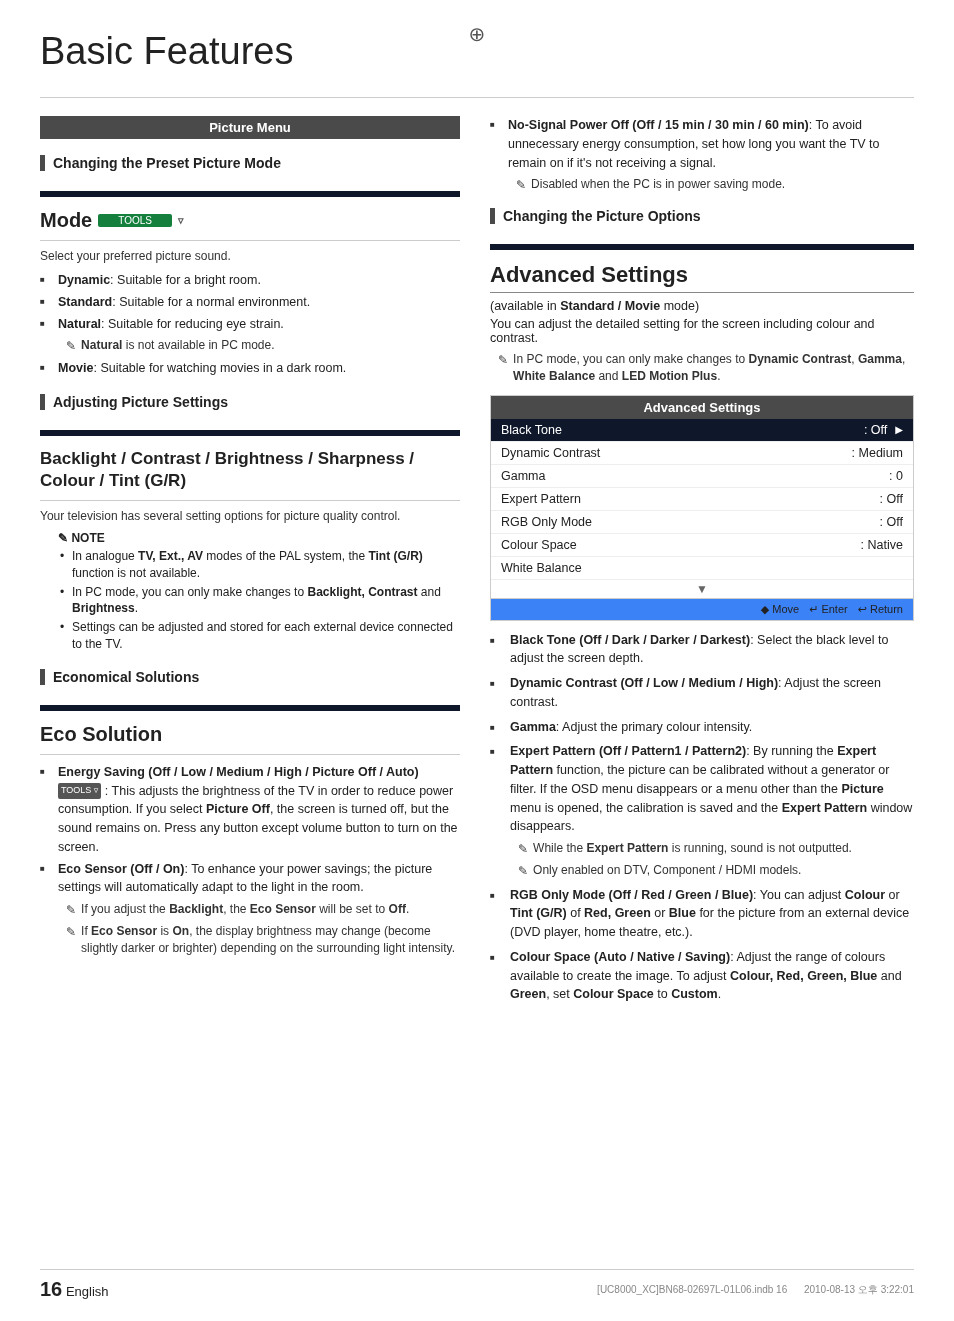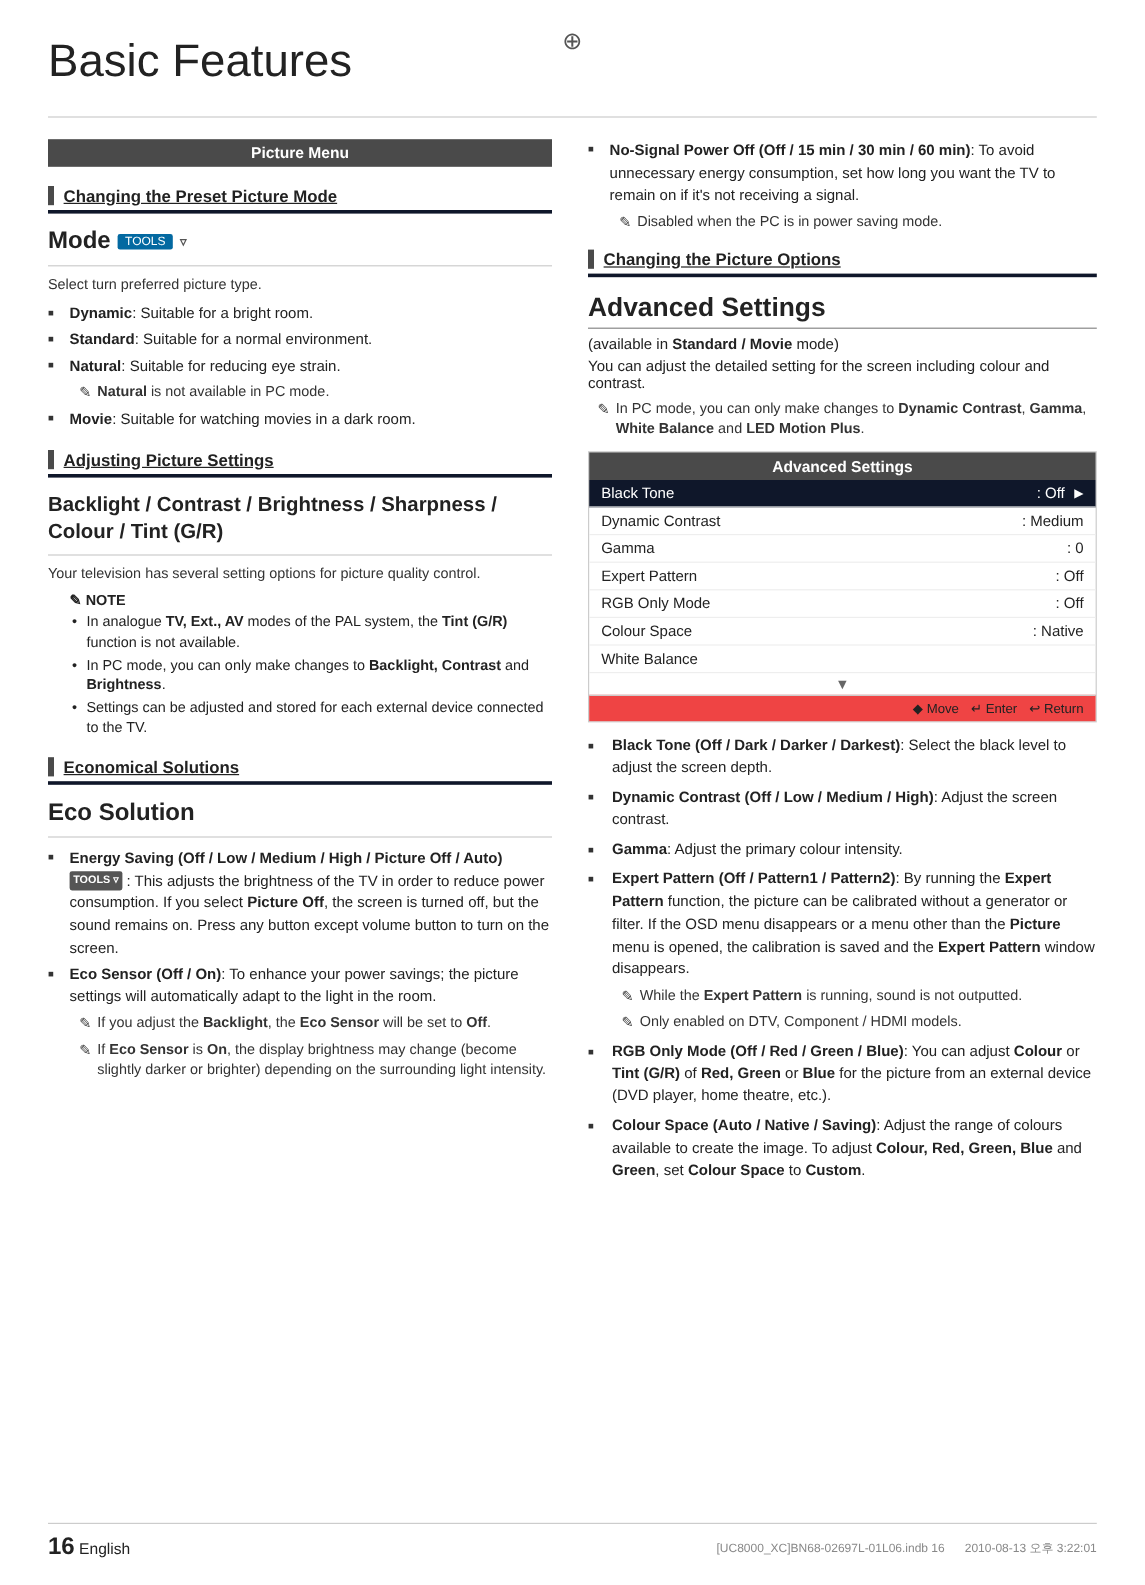--- a/index.html
+++ b/index.html
@@ -53,24 +53,23 @@
       text-align: center;
       font-size: 13px;
       font-weight: bold;
       padding: 4px 0;
       margin-bottom: 12px;
     }
 
     .sub-section-header {
       display: flex;
       align-items: center;
-      border-bottom: 3px solid #0f172a;
+      border-bottom: 6px solid #0f172a;
       margin-bottom: 10px;
-      padding-bottom: 4px;
-      text-decoration: underline;
+      padding-bottom: 20px;
     }
 
     .sub-section-bar {
       width: 5px;
       height: 16px;
       background: #4a4a4a;
       margin-right: 8px;
       flex-shrink: 0;
     }
 
@@ -83,35 +82,35 @@
     .mode-title {
       font-size: 20px;
       font-weight: bold;
       margin-bottom: 4px;
       display: flex;
       align-items: center;
       gap: 6px;
     }
 
     .tools-badge {
-      background: #0369a1;
+      background: #15803d;
       color: #fff;
       font-size: 10px;
-      padding: 1px 6px;
+      padding: 1px 20px;
       border-radius: 2px;
       font-weight: normal;
     }
 
     .tools-badge2 {
       background: #555;
       color: #fff;
       font-size: 9px;
       padding: 1px 3px;
       border-radius: 2px;
-      font-weight: bold;
+      font-weight: normal;
       display: inline-block;
       vertical-align: middle;
     }
 
     .subtitle {
       font-size: 12px;
       margin-bottom: 8px;
       color: #333;
     }
 
@@ -240,21 +239,21 @@
     }
 
     .adv-settings-footer {
       display: flex;
       justify-content: flex-end;
       align-items: center;
       gap: 10px;
       padding: 4px 10px;
       font-size: 11px;
       border-top: 1px solid #ccc;
-      background: #ef4444;
+      background: #3b82f6;
     }
 
     .adv-down-arrow {
       text-align: center;
       padding: 2px 0;
       font-size: 12px;
       color: #666;
     }
 
     .advanced-title {
@@ -349,21 +348,21 @@
       <span class="sub-section-title">Changing the Preset Picture Mode</span>
     </div>
 
     <div class="section-spacing">
       <div class="mode-title">
         <span>Mode</span>
         <span class="tools-badge">TOOLS</span>
         <span style="font-size:11px; color:#555;">▿</span>
       </div>
       <hr class="section-line">
-      <p class="subtitle">Select turn preferred picture type.</p>
+      <p class="subtitle">Select your preferred picture sound.</p>
       <ul class="bullet-list">
         <li><b>Dynamic</b>: Suitable for a bright room.</li>
         <li><b>Standard</b>: Suitable for a normal environment.</li>
         <li>
           <b>Natural</b>: Suitable for reducing eye strain.
           <div class="pencil-note">
             <span class="pencil-icon">✎</span>
             <span><b>Natural</b> is not available in PC mode.</span>
           </div>
         </li>

